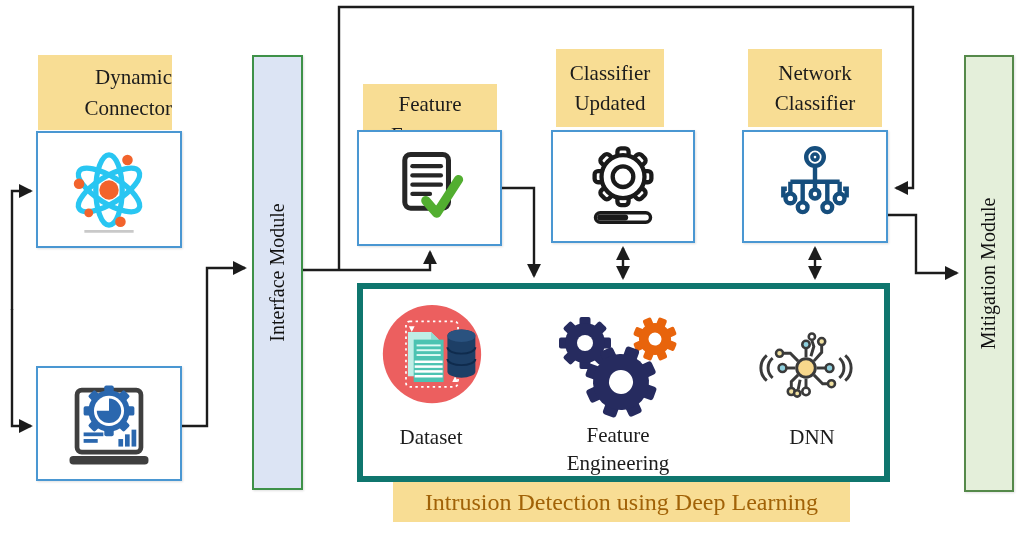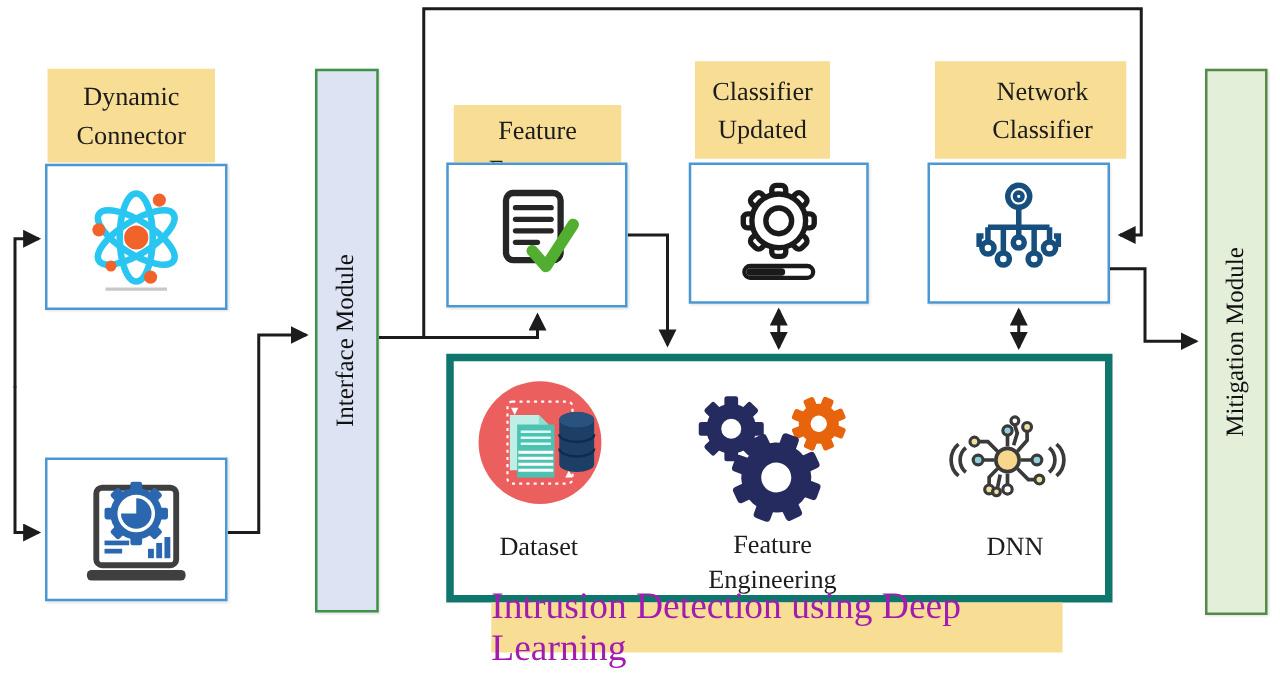--- a/index.html
+++ b/index.html
@@ -22,21 +22,21 @@
   
   .vmod{box-sizing:border-box;display:flex;align-items:center;justify-content:center;
     box-shadow:1px 1px 2px rgba(0,0,0,0.12);}
   .vmod span{transform:rotate(-90deg);white-space:nowrap;font-size:20px;color:#111;}
   .vmod.interface{background:#dce4f4;border:2px solid #3e9148;}
   .vmod.mitigation{background:#e4efda;border:2px solid #55894a;}
   
   .bigbox{background:#ffffff;border:6px solid #0f766e;box-sizing:border-box;}
   .inner-label{position:absolute;text-align:center;font-size:21px;line-height:1.35;color:#1c1c1c;}
   .caption{background:#f8dd94;display:flex;align-items:center;justify-content:center;
-    font-size:30px;color:#a21caf;}
+    font-size:24px;color:#a16207;}
   svg{display:block;}
   #wires{position:absolute;left:0;top:0;pointer-events:none;}
 </style>
 </head>
 <body>
 
 <div id="canvas">
 
   <svg id="wires" width="1024" height="538" viewBox="0 0 1024 538">
     <defs>
@@ -58,21 +58,21 @@
   </svg>
 
   <div class="abs vmod interface" style="left:252px;top:55px;width:51px;height:435px;">
     <span>Interface Module</span>
   </div>
 
   <div class="abs vmod mitigation" style="left:964px;top:55px;width:50px;height:437px;">
     <span>Mitigation Module</span>
   </div>
 
-  <div class="abs chip" style="left:38px;top:55px;width:134px;height:75px;">
+  <div class="abs chip" style="left:38px;top:55px;width:134px;height:75px;text-align:right;">
     <span>Dynamic Connector</span>
   </div>
 
   <div class="abs iconbox" style="left:36px;top:131px;width:146px;height:117px;">
     <svg width="88" height="88" viewBox="0 0 100 100">
       <line x1="22" y1="97" x2="78" y2="97" stroke="#c9c9c9" stroke-width="3"></line>
       <g fill="none" stroke="#29c6f2" stroke-width="6">
         <ellipse cx="50" cy="50" rx="40" ry="15" transform="rotate(-32 50 50)"></ellipse>
         <ellipse cx="50" cy="50" rx="40" ry="15" transform="rotate(32 50 50)"></ellipse>
         <ellipse cx="50" cy="50" rx="40" ry="15" transform="rotate(90 50 50)"></ellipse>
@@ -150,21 +150,21 @@
           <rect x="-6.5" y="-33" width="13" height="14" rx="4" transform="rotate(315)"></rect>
           <circle r="25"></circle>
         </g>
         <circle r="12" fill="#ffffff" stroke="#1a1a1a" stroke-width="5"></circle>
       </g>
       <rect x="18" y="80" width="64" height="11" rx="5.5" fill="#ffffff" stroke="#1a1a1a" stroke-width="4"></rect>
       <rect x="20" y="82" width="36" height="7" rx="3.5" fill="#1a1a1a"></rect>
     </svg>
   </div>
 
-  <div class="abs chip" style="left:748px;top:49px;width:134px;height:78px;padding-left:19px;">
+  <div class="abs chip" style="left:748px;top:49px;width:134px;height:78px;">
     <span>Network Classifier</span>
   </div>
 
   <div class="abs iconbox" style="left:742px;top:130px;width:146px;height:113px;">
     <svg width="88" height="88" viewBox="0 0 100 100">
       <g fill="none" stroke="#164e7d" stroke-width="5">
         <circle cx="50" cy="16" r="10"></circle>
         <circle cx="50" cy="16" r="3.5" stroke-width="4"></circle>
         <path d="M50,26 V44"></path>
         <path d="M22,44 H78"></path>

